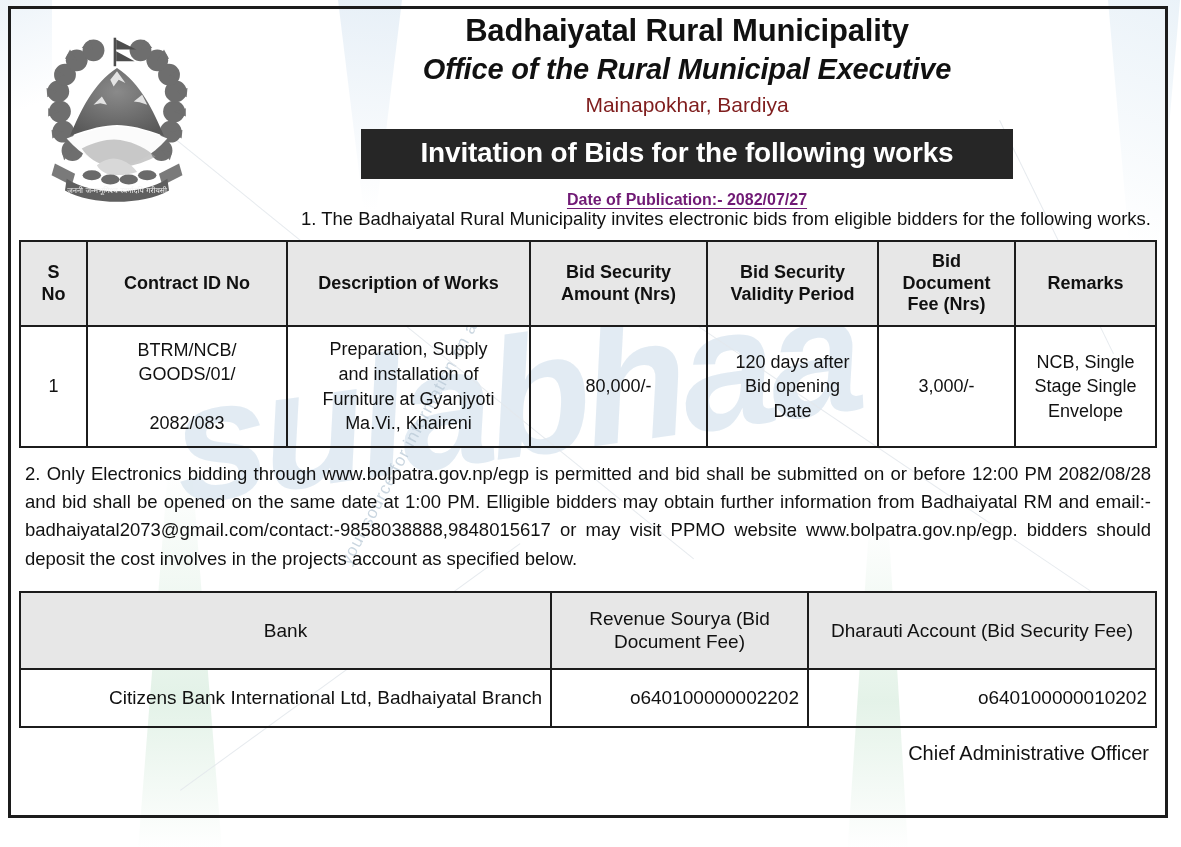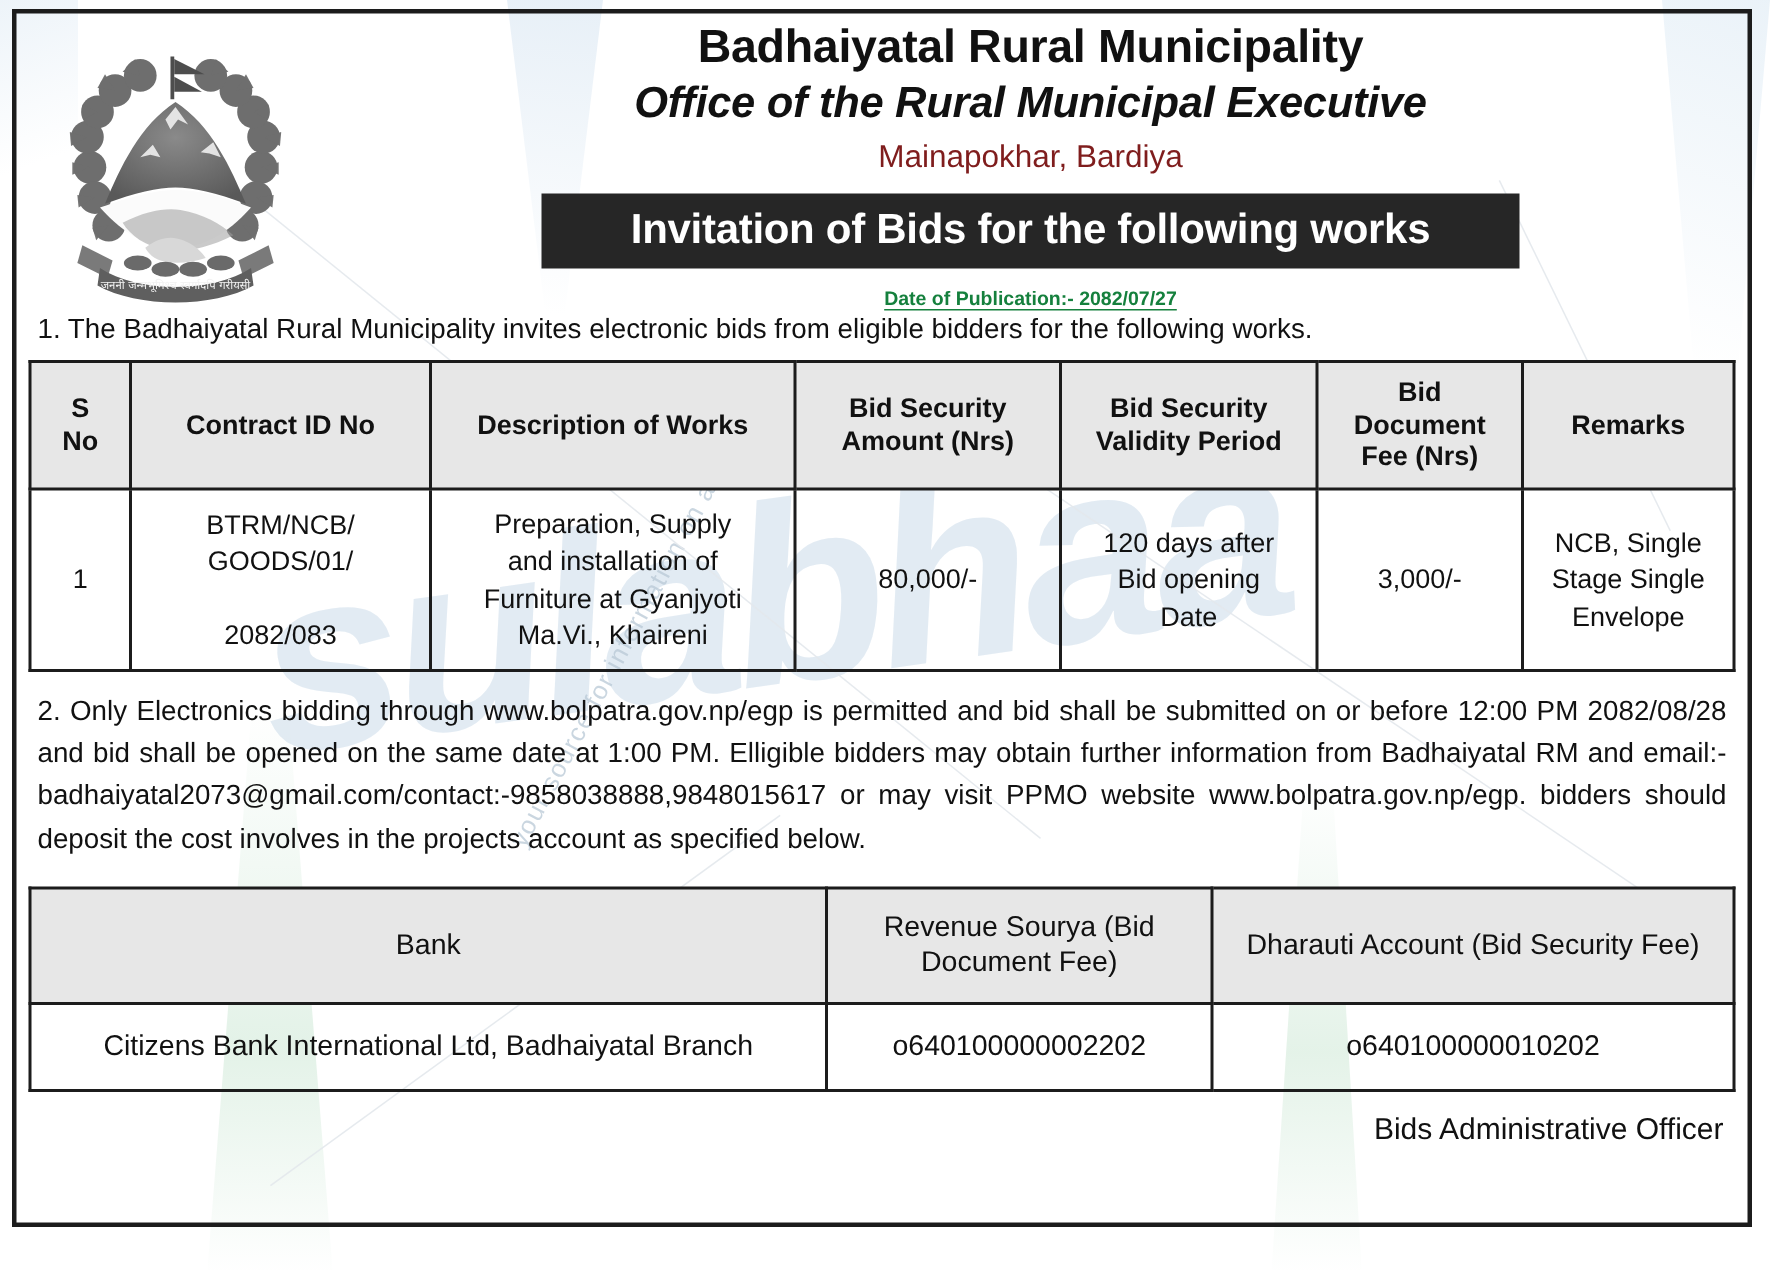--- a/index.html
+++ b/index.html
@@ -157,38 +157,38 @@
     background: #262626;
     color: #ffffff;
     font-size: 28px;
     font-weight: 700;
     letter-spacing: -0.2px;
     padding: 8px 0 10px 0;
     text-align: center;
   }
   .pubdate {
     margin-top: 12px;
-    font-size: 13px;
+    font-size: 16px;
     font-weight: 700;
     text-decoration: underline;
     text-underline-offset: 3px;
-    color: #15803d;
+    color: #701a75;
   }
 
   
   .para {
     font-size: 18.5px;
     line-height: 1.52;
     color: #111;
     padding: 0 14px;
     text-align: justify;
   }
   .para-1 {
     margin: 0 0 7px 0;
-    text-align: left;
+    text-align: right;
   }
   .para-2 {
     margin: 12px 0 0 0;
   }
 
   
   table.notice {
     border-collapse: collapse;
     width: 1136px;
     margin: 0 auto;
@@ -223,20 +223,21 @@
   #bank-table { margin-top: 0; padding-left: 31px; }
   #bank-table th {
     font-weight: 400;
     font-size: 19px;
     padding: 14px 10px;
     line-height: 1.25;
   }
   #bank-table td {
     font-size: 19px;
     padding: 15px 8px;
+    text-align: right;
   }
 
   .bank-wrap { margin-top: 18px; }
 
   
   .signature {
     text-align: right;
     font-size: 20px;
     color: #111;
     padding: 14px 16px 0 0;
@@ -438,19 +439,19 @@
         <tbody>
           <tr>
             <td>Citizens Bank International Ltd, Badhaiyatal Branch</td>
             <td>o640100000002202</td>
             <td>o640100000010202</td>
           </tr>
         </tbody>
       </table>
     </div>
 
-    <div class="signature">Bids Administrative Officer</div>
+    <div class="signature">Chief Administrative Officer</div>
 
   </div>
 
   <div class="source">Source: Sourya Dainik</div>
 
 </div>
 
 </body></html>

